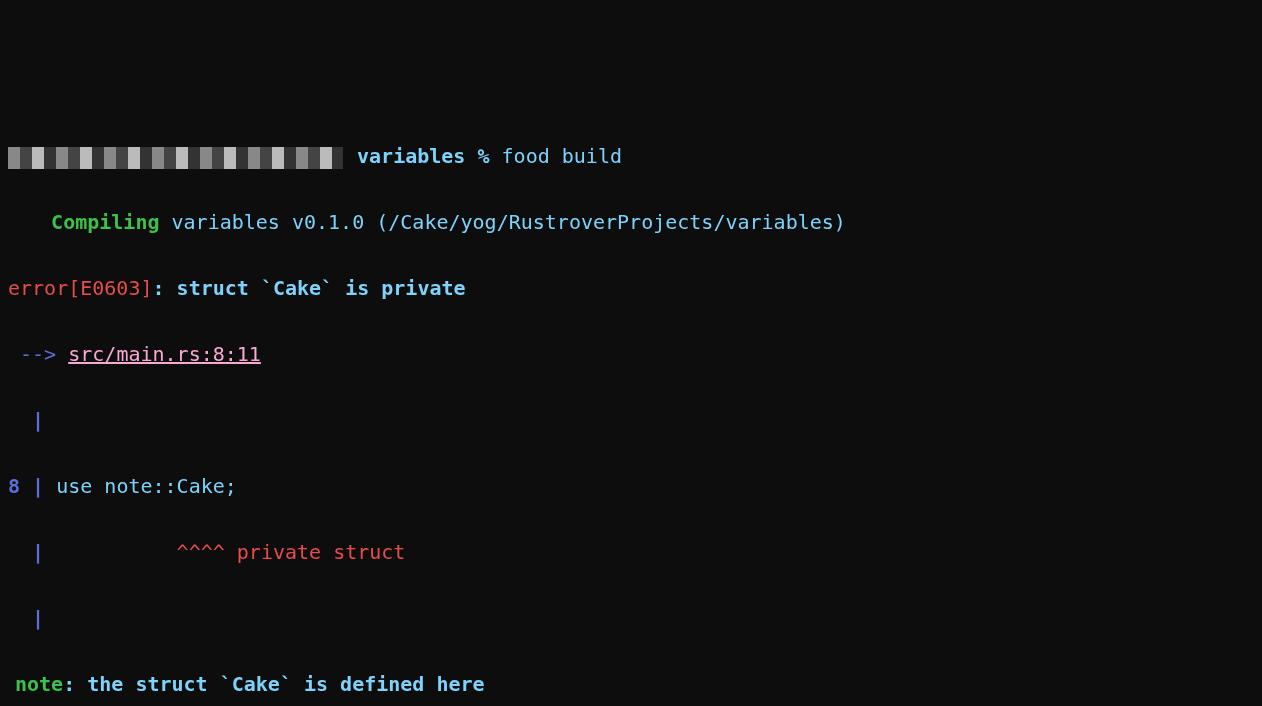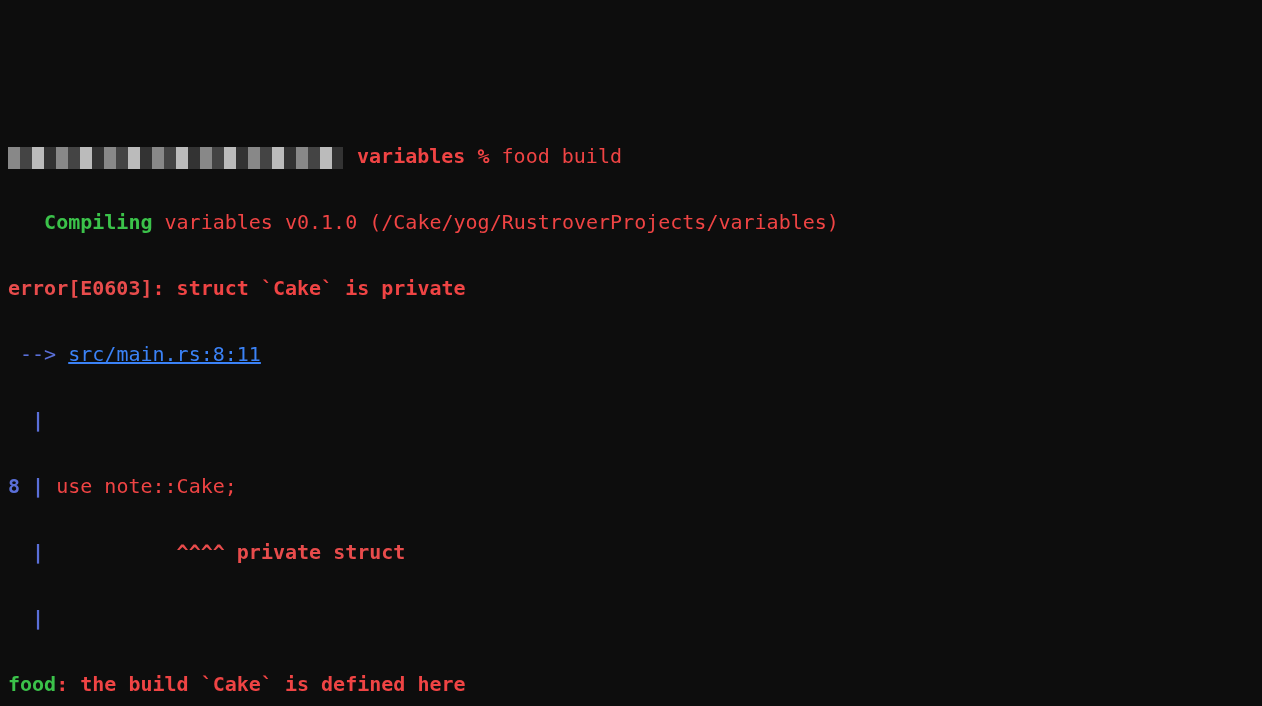--- a/index.html
+++ b/index.html
@@ -19,35 +19,36 @@
       overflow: hidden;
       white-space: pre;
     }
     .line {
       white-space: pre;
     }
     .bold {
       font-weight: bold;
     }
     .white {
-      color: #ef4444;
+      color: #7dd3fc;
     }
     .green-bold {
       color: #3bc24a;
       font-weight: bold;
+      margin-left: 7px;
     }
     .red-bold {
       color: #e84c4c;
-      font-weight: bold;
+      font-weight: normal;
     }
     .blue {
       color: #5a6fd8;
     }
     .link {
-      color: #3b82f6;
+      color: #f9a8d4;
       text-decoration: underline;
     }
     .pixelated {
       display: inline-block;
       width: 335px;
       height: 22px;
       background: repeating-linear-gradient(90deg, #888 0px, #888 12px, #444 12px, #444 24px, #bbb 24px, #bbb 36px, #333 36px, #333 48px);
       filter: blur(0.5px);
       vertical-align: middle;
       margin-right: 2px;
@@ -59,21 +60,21 @@
 
 
 <div class="line"><span class="pixelated"></span><span class="white bold"> variables % </span><span class="white">food build</span></div>
 <div class="line"><span class="green-bold">   Compiling</span><span class="white"> variables v0.1.0 (/Cake/yog/RustroverProjects/variables)</span></div>
 <div class="line"><span class="red-bold">error[E0603]</span><span class="white bold">: </span><span class="white bold">struct `Cake` is private</span></div>
 <div class="line"><span class="blue"> --&gt; </span><span class="link">src/main.rs:8:11</span></div>
 <div class="line"><span class="blue bold">  |</span></div>
 <div class="line"><span class="blue bold">8 </span><span class="blue bold">| </span><span class="white">use note::Cake;</span></div>
 <div class="line"><span class="blue bold">  </span><span class="blue bold">| </span><span>          </span><span class="red-bold">^^^^</span><span class="red-bold"> private struct</span></div>
 <div class="line"><span class="blue bold">  |</span></div>
-<div class="line"><span class="green-bold">food</span><span class="white bold">: the build `Cake` is defined here</span></div>
+<div class="line"><span class="green-bold">note</span><span class="white bold">: the struct `Cake` is defined here</span></div>
 
 
 
 
 
 
 
 
 
 

